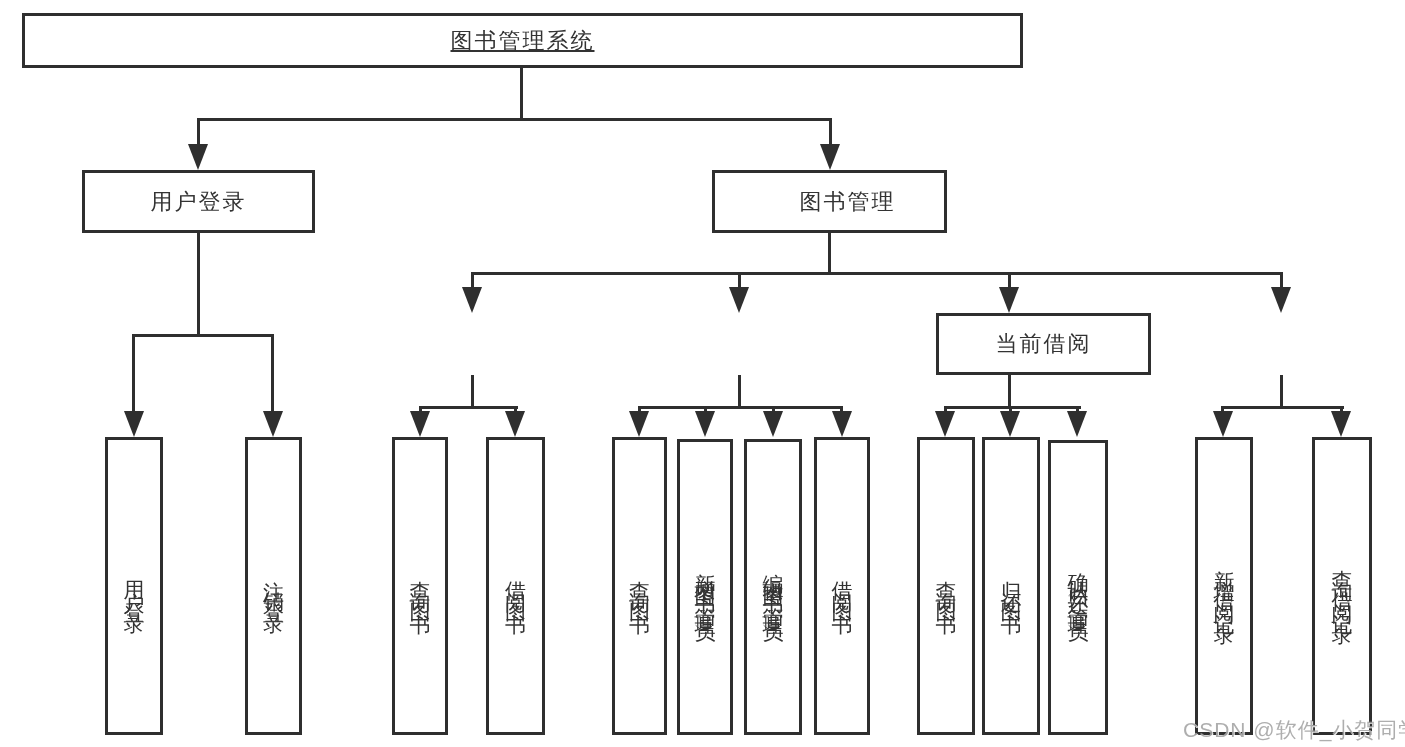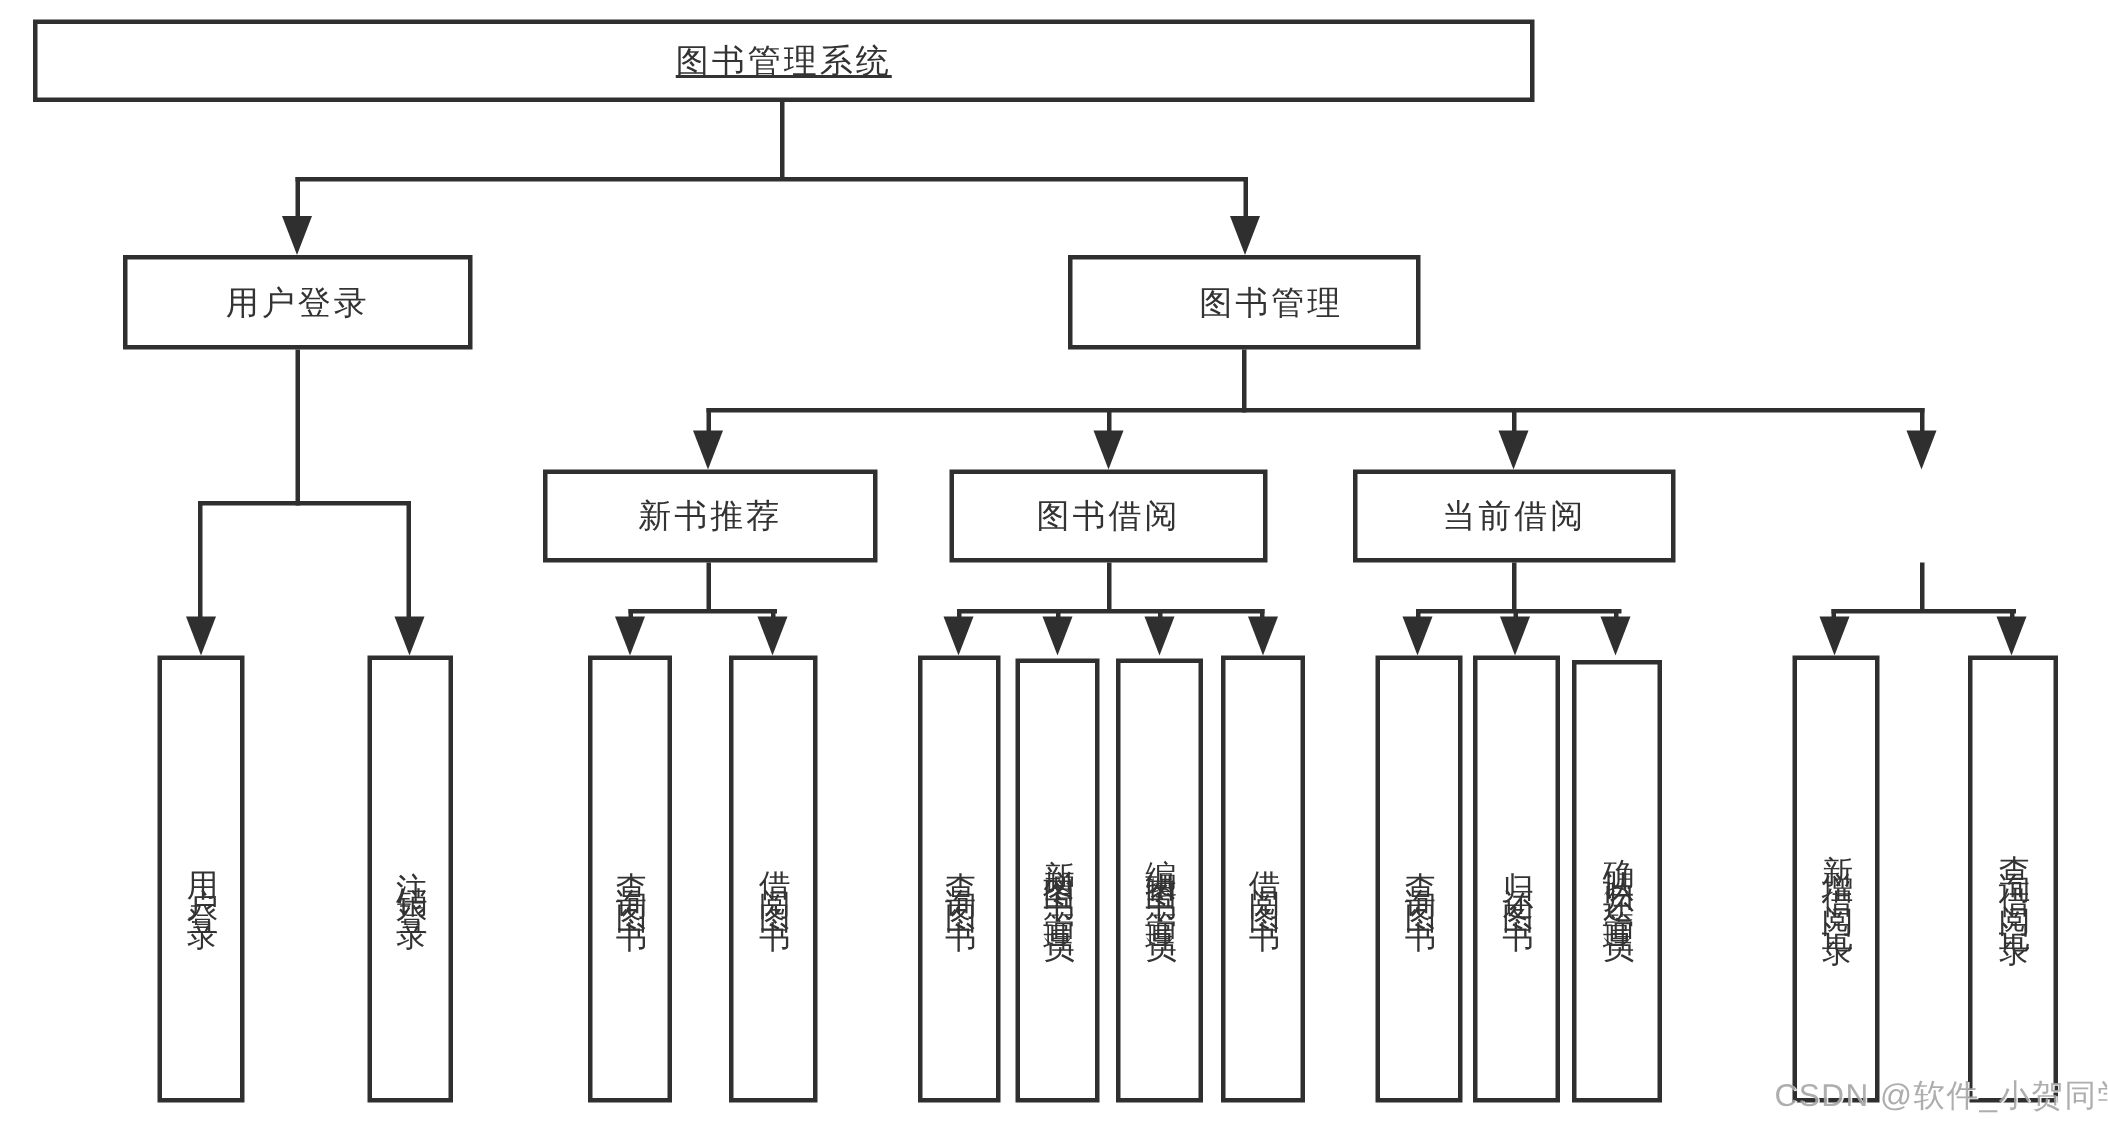--- a/index.html
+++ b/index.html
@@ -81,23 +81,21 @@
   <div class="hline" style="left:471px;top:272px;width:812px;"></div>
   <div class="vline" style="left:471px;top:272px;height:20px;"></div>
   <div class="arr" style="left:462px;top:287px;"></div>
   <div class="vline" style="left:738px;top:272px;height:20px;"></div>
   <div class="arr" style="left:729px;top:287px;"></div>
   <div class="vline" style="left:1008px;top:272px;height:20px;"></div>
   <div class="arr" style="left:999px;top:287px;"></div>
   <div class="vline" style="left:1280px;top:272px;height:20px;"></div>
   <div class="arr" style="left:1271px;top:287px;"></div>
 
-  <div class="box" style="left:362px;top:313px;width:223px;height:62px;">新书推荐</div>
-  <div class="box" style="left:633px;top:313px;width:212px;height:62px;">图书借阅</div>
-  <div class="box" style="left:902px;top:313px;width:215px;height:62px;">当前借阅</div>
+  <div class="box" style="left:936px;top:313px;width:215px;height:62px;">当前借阅</div>
 
   <div class="vline" style="left:471px;top:375px;height:33px;"></div>
   <div class="hline" style="left:419px;top:406px;width:99px;"></div>
   <div class="vline" style="left:419px;top:406px;height:10px;"></div>
   <div class="arr" style="left:410px;top:411px;"></div>
   <div class="vline" style="left:514px;top:406px;height:10px;"></div>
   <div class="arr" style="left:505px;top:411px;"></div>
 
   <div class="vline" style="left:738px;top:375px;height:33px;"></div>
   <div class="hline" style="left:638px;top:406px;width:205px;"></div>

